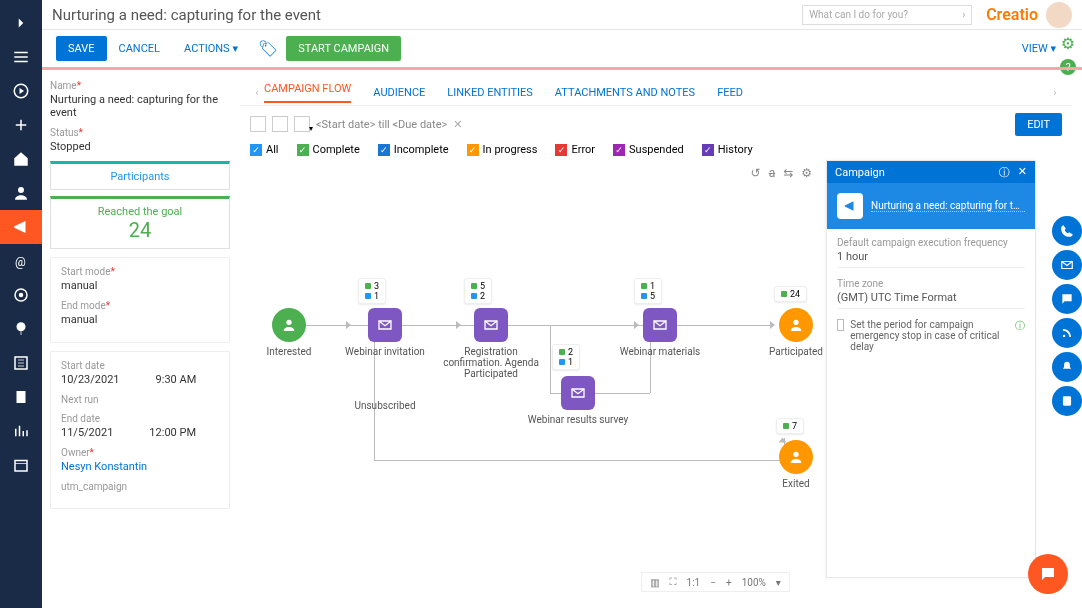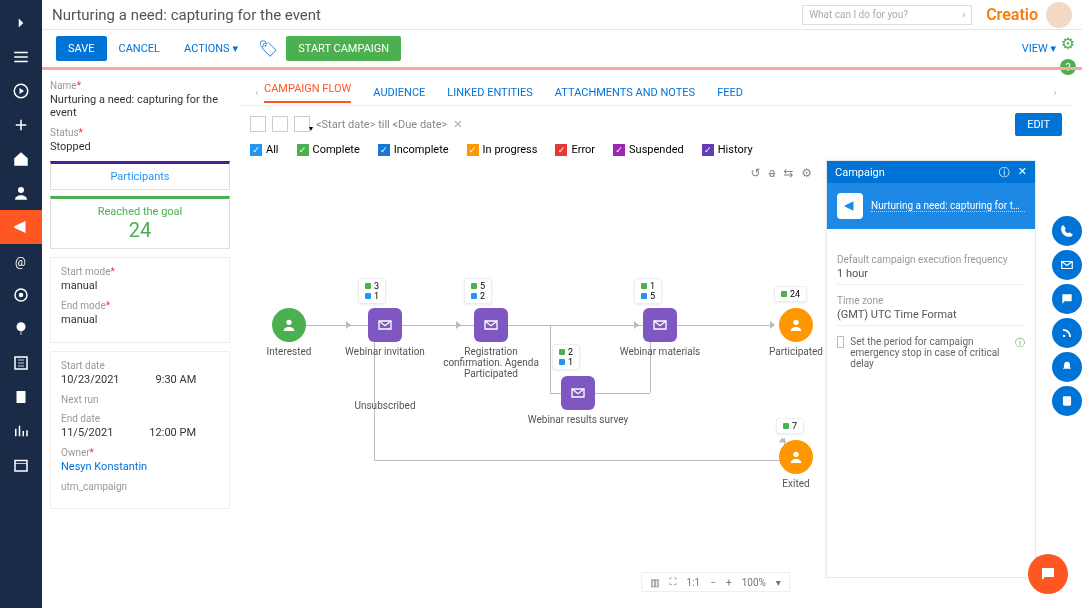--- a/index.html
+++ b/index.html
@@ -32,21 +32,21 @@
 
 
 .detail-panel { position: absolute; left: 50px; top: 80px; width: 180px; font-size: 11px; color: #555; }
 .detail-panel .field { margin-bottom: 8px; }
 .detail-panel .label { color: #999; font-size: 10px; }
 .detail-panel .req::after { content: "*"; color: #e53935; }
 .detail-panel .value { color: #333; padding-top: 2px; }
 .detail-panel .link { color: #0073d6; }
 
 .metric-box { border: 1px solid #e0e0e0; padding: 6px 0; text-align: center; margin-top: 6px; }
-.metric-box.participants { border-top: 3px solid #4c1d95; }
+.metric-box.participants { border-top: 3px solid #14b8a6; }
 .metric-box.participants .m-label { color: #2196f3; font-size: 11px; }
 .metric-box.participants .m-value { color: #2196f3; font-size: 20px; }
 .metric-box.goal { border-top: 3px solid #4caf50; }
 .metric-box.goal .m-label { color: #4caf50; font-size: 11px; }
 .metric-box.goal .m-value { color: #4caf50; font-size: 20px; }
 .sub-box { border: 1px solid #eee; padding: 8px 10px; margin-top: 8px; }
 .date-row { display: flex; gap: 36px; }
 
 
 .tabs-row { position: absolute; left: 240px; top: 80px; right: 10px; height: 26px; border-bottom: 1px solid #eee; display: flex; align-items: center; padding: 0 10px; font-size: 11px; }
@@ -90,21 +90,21 @@
 
 
 .rpanel { position: absolute; right: 46px; top: 160px; width: 210px; bottom: 30px; background: #fff; border: 1px solid #e8e8e8; box-shadow: -1px 0 3px rgba(0,0,0,0.05); font-size: 11px; }
 .rpanel-hd { background: #0073d6; color: #fff; height: 22px; display: flex; align-items: center; padding: 0 8px; justify-content: space-between; }
 .rpanel-hd .t { font-size: 11px; }
 .rpanel-hd .icons { display: flex; gap: 8px; }
 .rpanel-sub { background: #1e88e5; color: #fff; padding: 10px; display: flex; align-items: center; gap: 8px; }
 .rpanel-sub .ibox { width: 26px; height: 26px; background: #fff; border-radius: 4px; display: flex; align-items: center; justify-content: center; }
 .rpanel-sub .ibox svg { fill: #1e88e5; width: 14px; height: 14px;}
 .rpanel-sub .txt { font-size: 10px; border-bottom: 1px dotted rgba(255,255,255,0.6); flex:1; overflow:hidden; text-overflow: ellipsis; white-space: nowrap;}
-.rpanel-body { padding: 25px 10px; color: #555; }
+.rpanel-body { padding: 8px 10px; color: #555; }
 .rpanel-body .lbl { color: #999; font-size: 10px; margin-bottom: 2px; }
 .rpanel-body .val { border-bottom: 1px solid #eee; padding-bottom: 4px; margin-bottom: 10px; }
 .rpanel-body .chkrow { display: flex; align-items: flex-start; gap: 6px; font-size: 10px; color: #666; }
 .rpanel-body .info { color: #4caf50; margin-left: auto; }
 
 
 .float-rail { position: absolute; right: 0; top: 216px; display: flex; flex-direction: column; gap: 4px; }
 .float-rail .fi { width: 30px; height: 30px; border-radius: 50%; background: #0073d6; display: flex; align-items: center; justify-content: center; }
 .float-rail .fi svg { width: 14px; height: 14px; fill: #fff; }
 .chat-fab { position: absolute; right: 14px; bottom: 14px; width: 40px; height: 40px; border-radius: 50%; background: #ff5722; display: flex; align-items: center; justify-content: center; }

